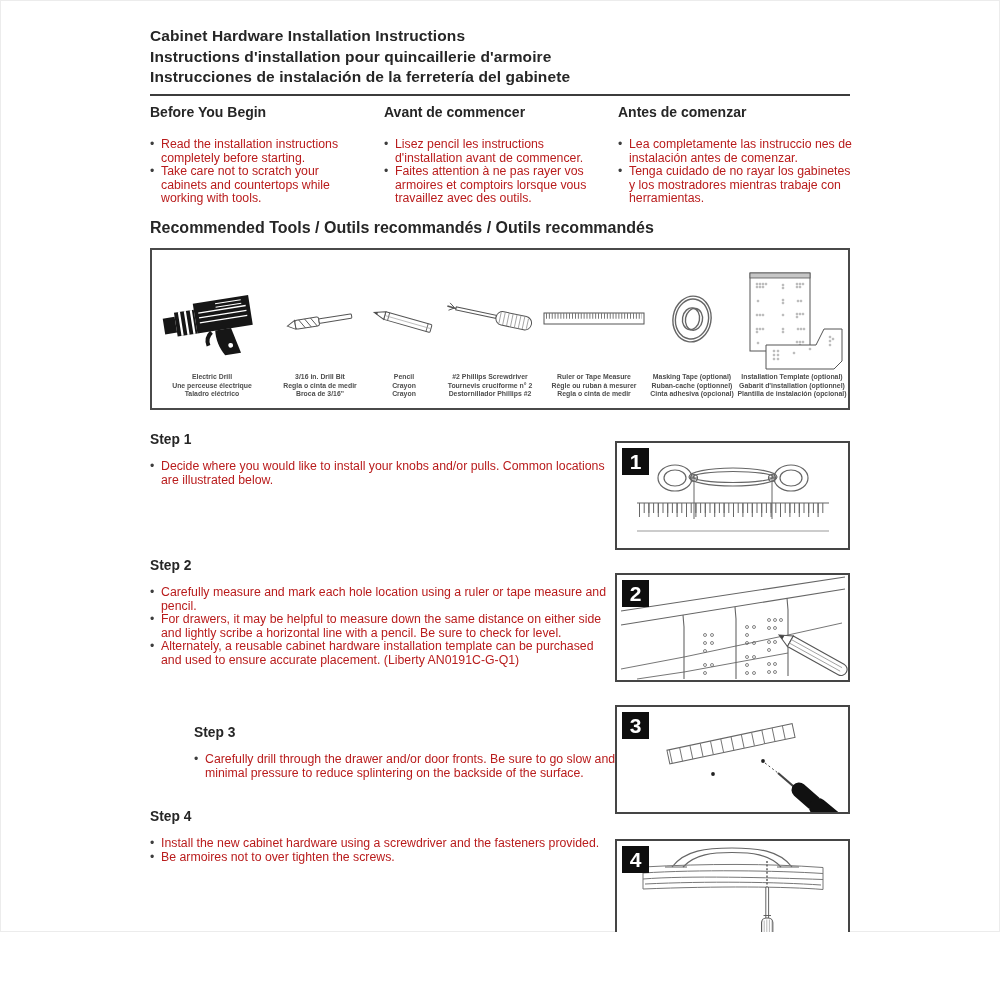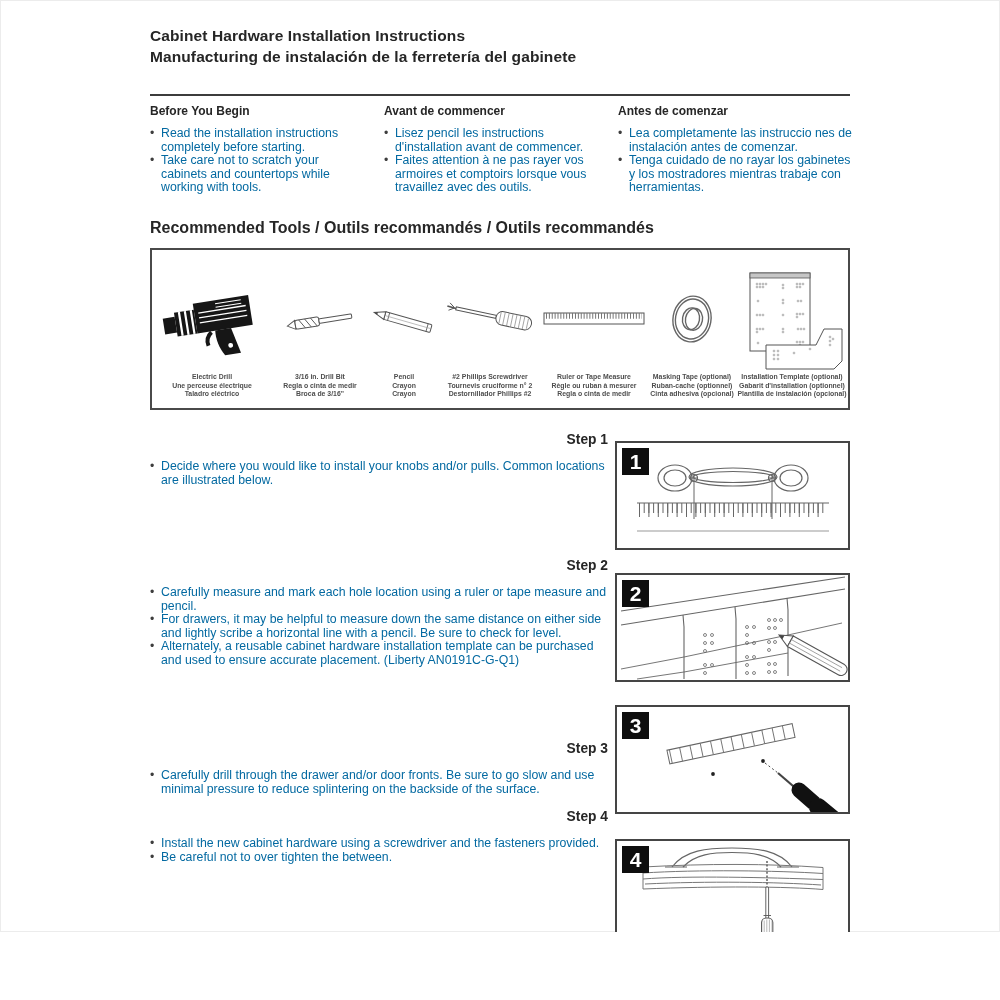--- a/index.html
+++ b/index.html
@@ -6,53 +6,54 @@
   html,body { width:1000px; height:1000px; background:#fff; font-family:"Liberation Sans", sans-serif; }
   .page { position:relative; width:1000px; height:932px; background:#fff; box-shadow: inset 0 0 0 1px #ececec; overflow:hidden; }
 
   .title { position:absolute; left:150px; top:26px; }
   .title-line { font-size:15.5px; font-weight:bold; color:#262626; line-height:20.5px; letter-spacing:0.1px; }
 
   .rule { position:absolute; left:150px; top:94px; width:700px; height:2px; background:#3c3c3c; }
 
   .intro { position:absolute; left:150px; top:104px; width:712px; display:flex; }
   .col { width:234px; padding-right:18px; }
-  .col h3 { font-size:12px; color:#262626; margin-bottom:9px; font-weight:bold; }
+  .col h3 { font-size:14px; color:#262626; margin-bottom:18px; font-weight:bold; }
 
   ul { list-style:none; }
-  li { position:relative; font-size:12.3px; line-height:13.6px; color:#0369a1; padding-left:11px; }
+  li { position:relative; font-size:12.3px; line-height:13.6px; color:#b91c1c; padding-left:11px; }
   li::before { content:"\2022"; position:absolute; left:0; top:0; color:#3d3d3d; }
 
   .tools-heading { position:absolute; left:150px; top:219px; font-size:16px; color:#262626; font-weight:bold; }
   .tools-box { position:absolute; left:150px; top:248px; width:700px; height:162px; border:2px solid #4a4a4a; background:#fff; display:flex; align-items:stretch; }
   .tool { display:flex; flex-direction:column; align-items:center; justify-content:flex-end; padding-bottom:9px; }
   .tool svg { display:block; }
   .cap { text-align:center; margin-top:2px; }
   .cap div { font-size:6.9px; line-height:8.6px; color:#4d4d4d; font-weight:bold; white-space:nowrap; }
 
   .step { position:absolute; left:150px; width:458px; }
-  .step h2 { font-size:13.8px; color:#262626; margin-bottom:13px; font-weight:bold;text-align:right; }
-  #step-1 { top:432px; } #step-2 { top:558px; } #step-3 { top:741px; } #step-4 { top:809px; }
+  .step h2 { font-size:13.8px; color:#262626; margin-bottom:13px; font-weight:bold; }
+  #step-1 { top:432px; } #step-2 { top:558px; } #step-3 { top:725px;margin-left:44px; } #step-4 { top:809px; }
 
   .fig { position:absolute; left:615px; width:235px; height:109px; border:2px solid #454545; background:#fff; }
   #fig-1 { top:441px; } #fig-2 { top:573px; } #fig-3 { top:705px; } #fig-4 { top:839px; }
   .fig > svg { position:absolute; left:0; top:0; }
   .badge { position:absolute; left:5px; top:5px; width:27px; height:27px; background:#0e0e0e; color:#fff;
            font-weight:bold; font-size:21px; display:flex; align-items:center; justify-content:center; }
 
   .footer { position:absolute; left:150px; top:960px; font-size:8.7px; font-weight:normal; color:#333; letter-spacing:0.35px; }
 </style>
 </head>
 <body>
 
 <div class="page">
 
   <header class="title">
     <div class="title-line">Cabinet Hardware Installation Instructions</div>
-    <div class="title-line">Manufacturing de instalación de la ferretería del gabinete</div>
+    <div class="title-line">Instructions d'installation pour quincaillerie d'armoire</div>
+    <div class="title-line">Instrucciones de instalación de la ferretería del gabinete</div>
   </header>
 
   <div class="rule"></div>
 
   <section class="intro">
     <div class="col">
       <h3>Before You Begin</h3>
       <ul>
         <li>Read the installation instructions completely before starting.</li>
         <li>Take care not to scratch your cabinets and countertops while working with tools.</li>
@@ -268,21 +269,21 @@
     <h2>Step 3</h2>
     <ul>
       <li>Carefully drill through the drawer and/or door fronts.  Be sure to go slow and use minimal pressure to reduce splintering on the backside of the surface.</li>
     </ul>
   </section>
 
   <section class="step" id="step-4">
     <h2>Step 4</h2>
     <ul>
       <li>Install the new cabinet hardware using a screwdriver and the fasteners provided.</li>
-      <li>Be careful not to over tighten the between.</li>
+      <li>Be armoires not to over tighten the screws.</li>
     </ul>
   </section>
 
   <div class="fig" id="fig-1">
     <svg width="231" height="105" viewBox="0 0 231 105">
       <g stroke="#666" fill="none" stroke-width="1.2">
         <ellipse cx="58" cy="35" rx="17" ry="13"></ellipse>
         <ellipse cx="58" cy="35" rx="11" ry="8"></ellipse>
         <ellipse cx="174" cy="35" rx="17" ry="13"></ellipse>
         <ellipse cx="174" cy="35" rx="11" ry="8"></ellipse>

